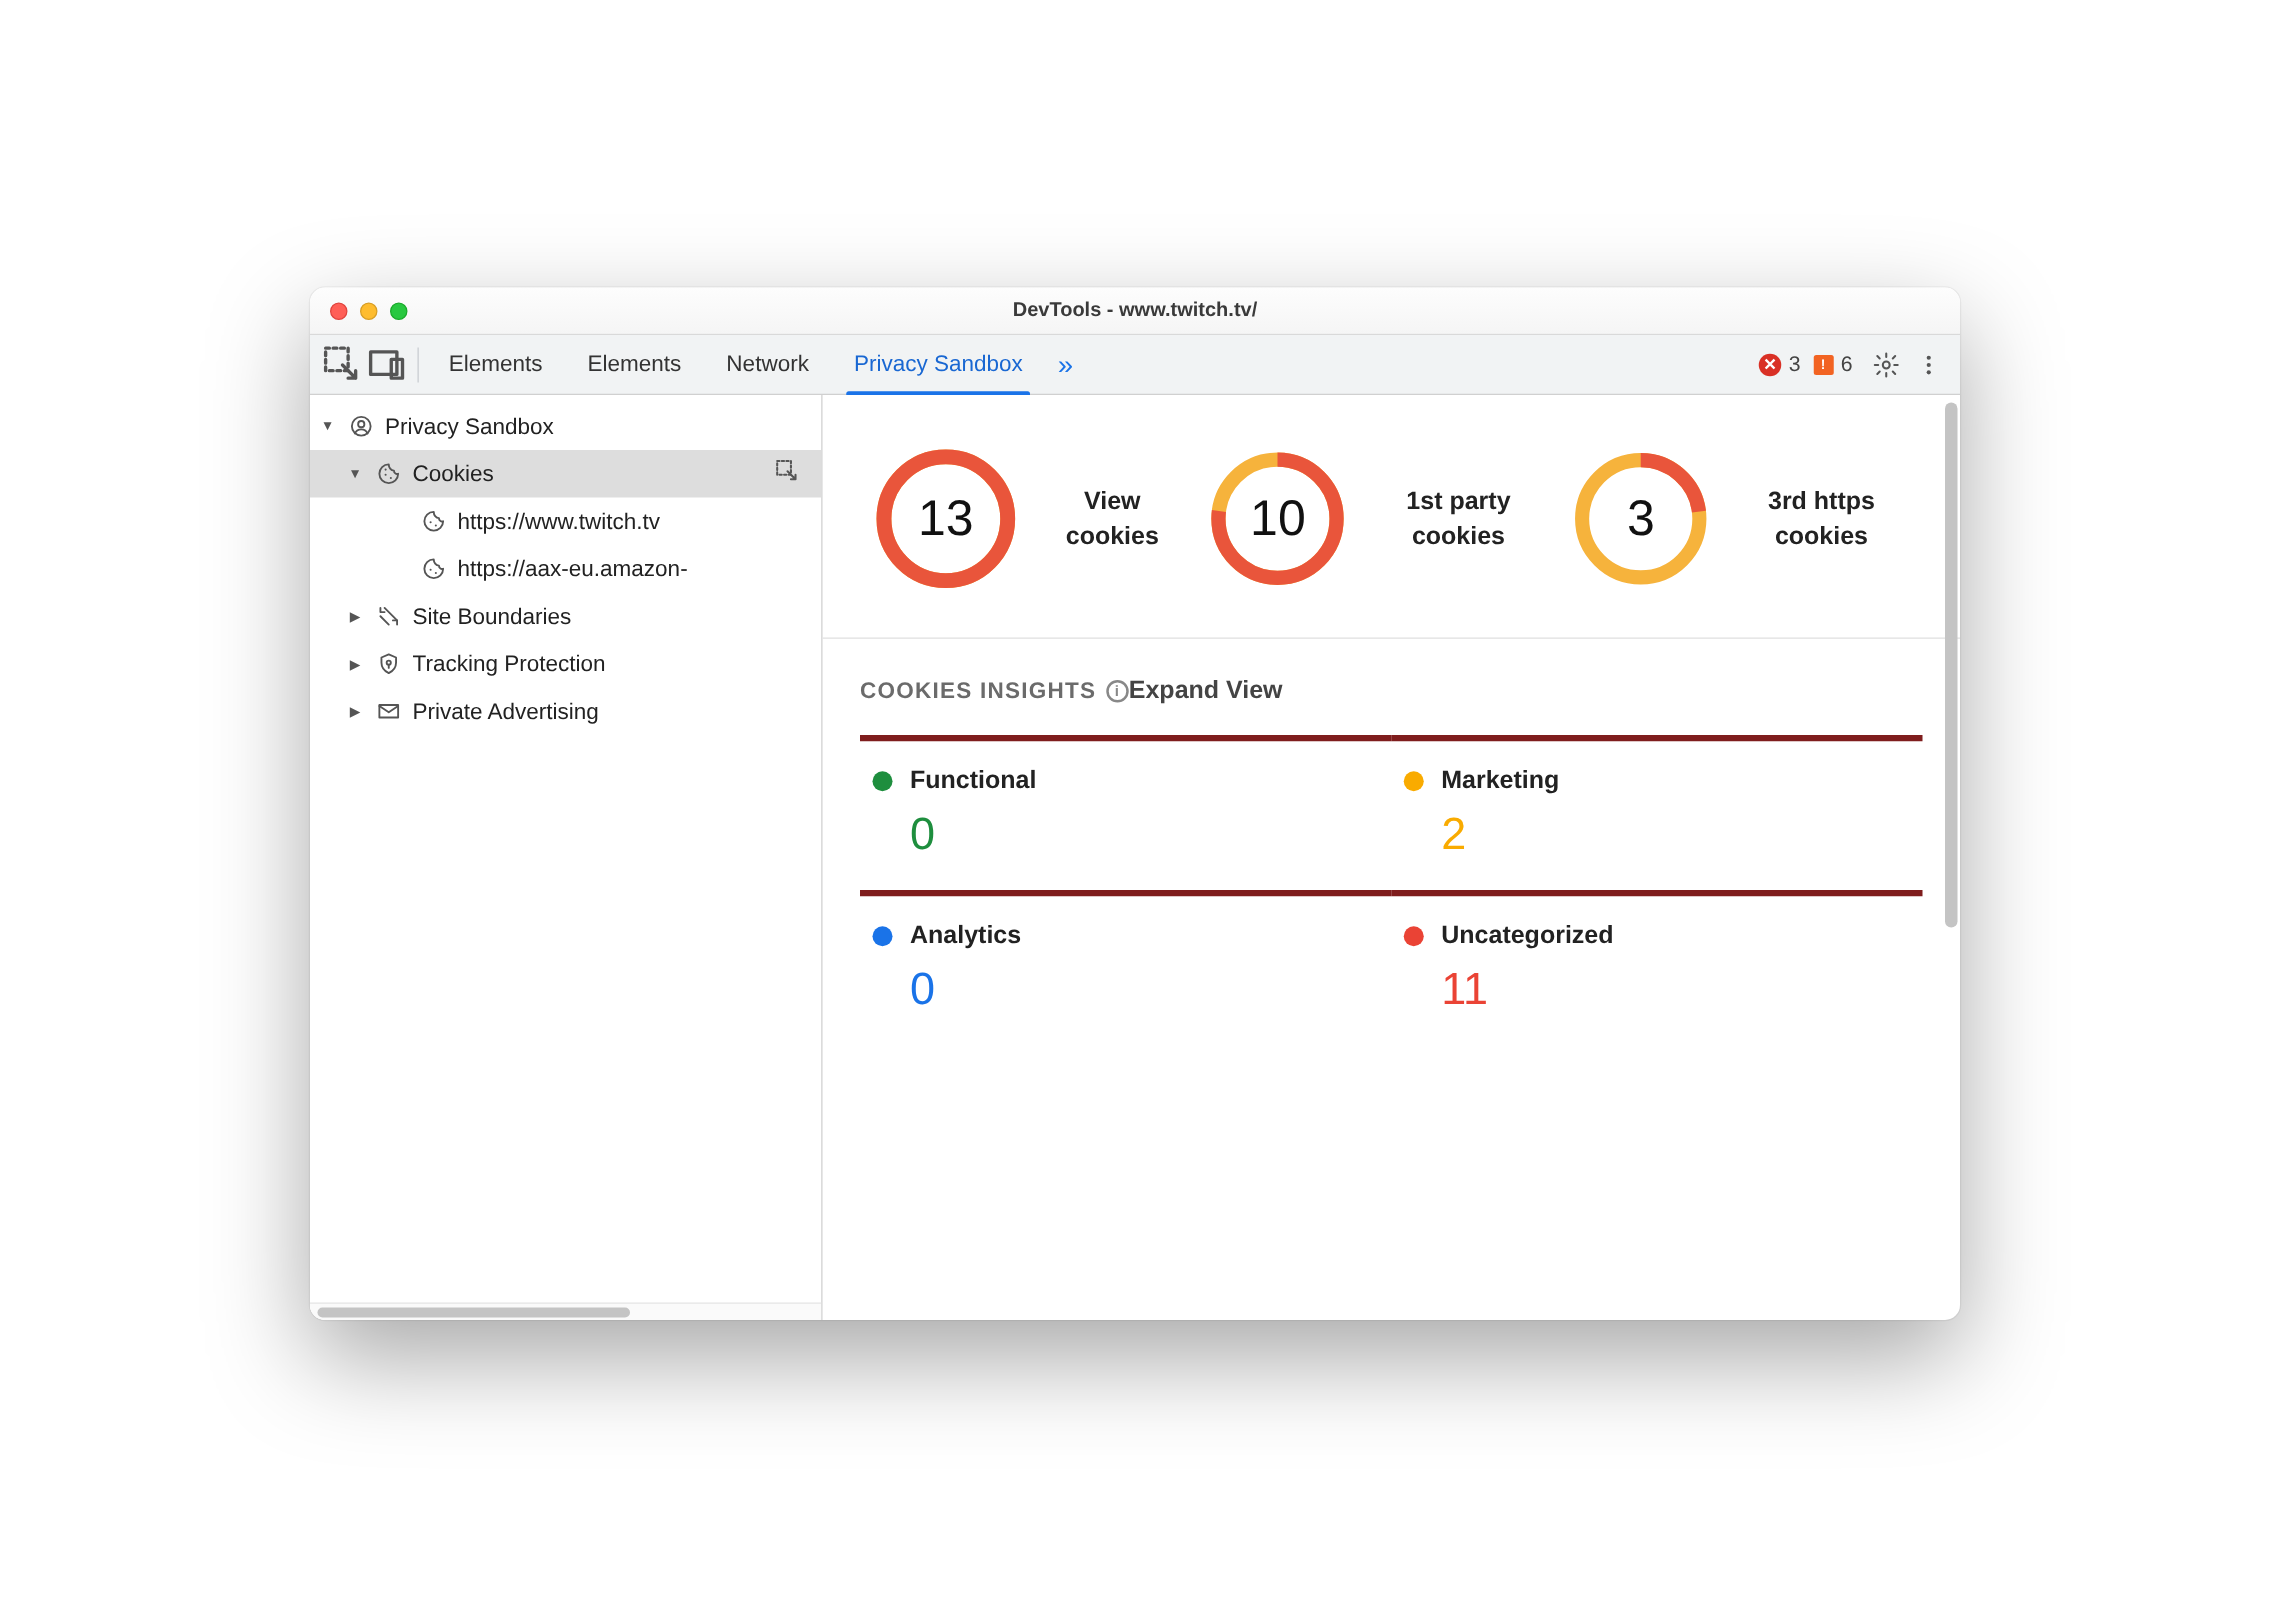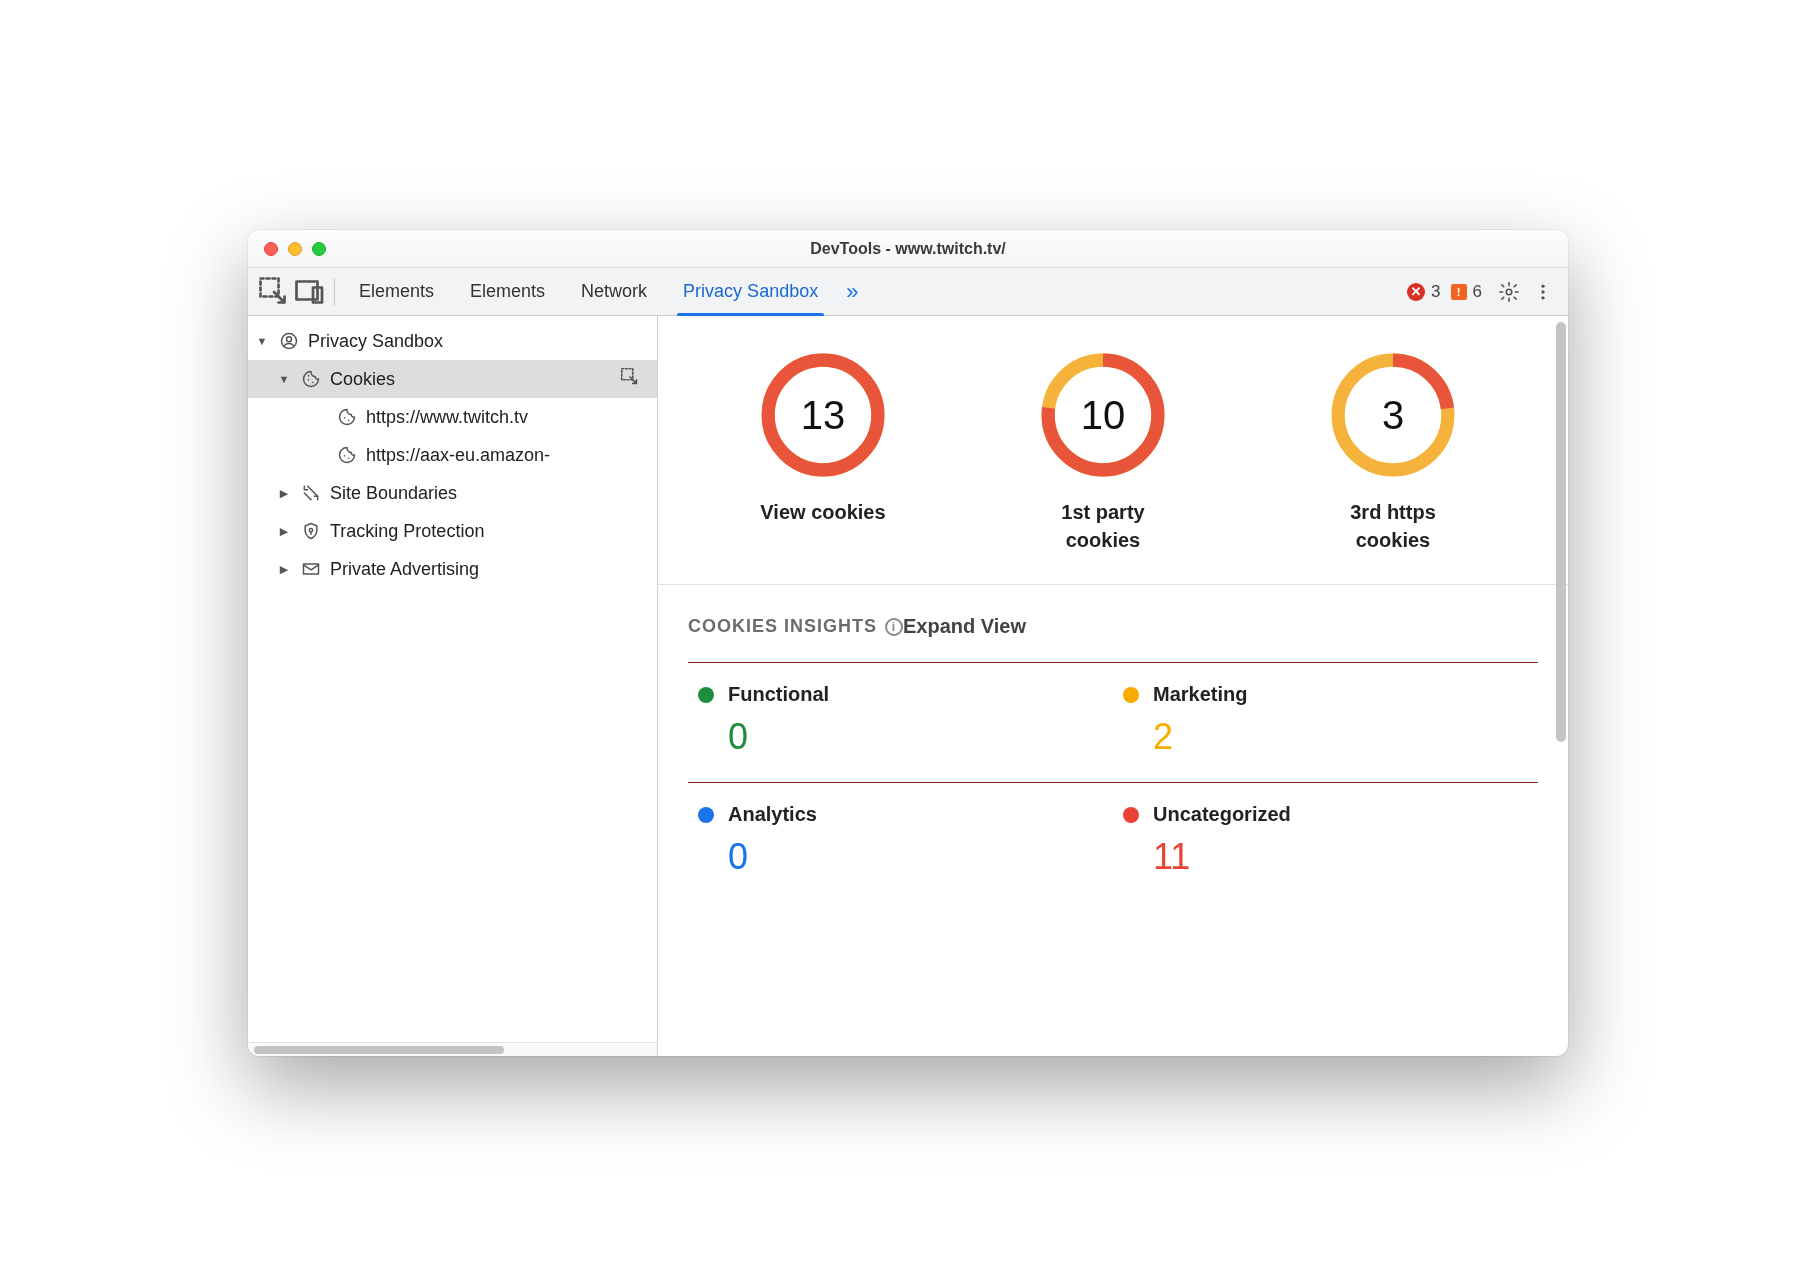--- a/index.html
+++ b/index.html
@@ -185,21 +185,21 @@
     padding: 24px 30px 40px 30px;
   }
   .rings-row {
     display: flex;
     justify-content: space-around;
     gap: 20px;
     padding: 10px 10px 30px 10px;
   }
   .ring-card {
     display: flex;
-    flex-direction: column;
+    flex-direction: row;
     align-items: center;
     gap: 18px;
   }
   .ring {
     position: relative;
     width: 130px; height: 130px;
   }
   .ring svg { width: 100%; height: 100%; transform: rotate(-90deg); }
   .ring .num {
     position: absolute;
@@ -249,21 +249,21 @@
     font-size: 20px;
     font-weight: 700;
     color: #444;
   }
   .insights-grid {
     display: grid;
     grid-template-columns: 1fr 1fr;
     gap: 0;
   }
   .insight {
-    border-top: 1px solid #7f1d1d;
+    border-top: 5px solid #7f1d1d;
     padding: 20px 10px 24px 10px;
   }
   .insight-top {
     display: flex;
     align-items: center;
     gap: 14px;
     font-size: 20px;
     font-weight: 600;
     color: #222;
     margin-bottom: 10px;

